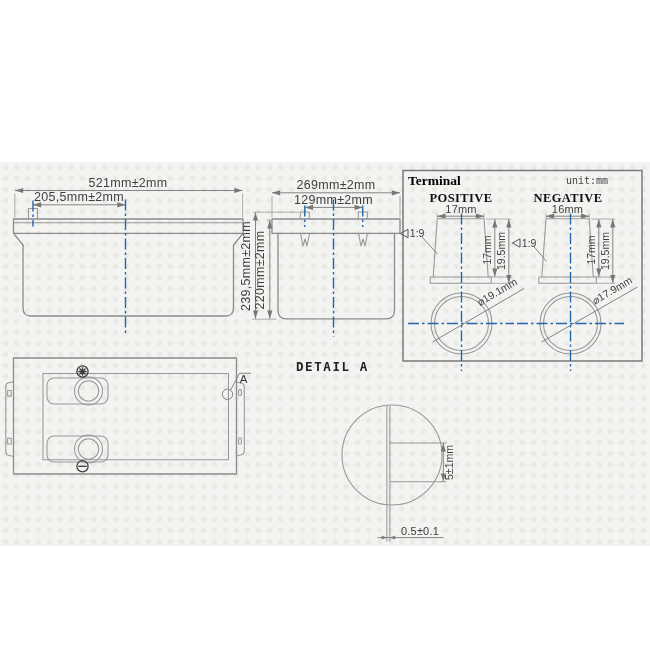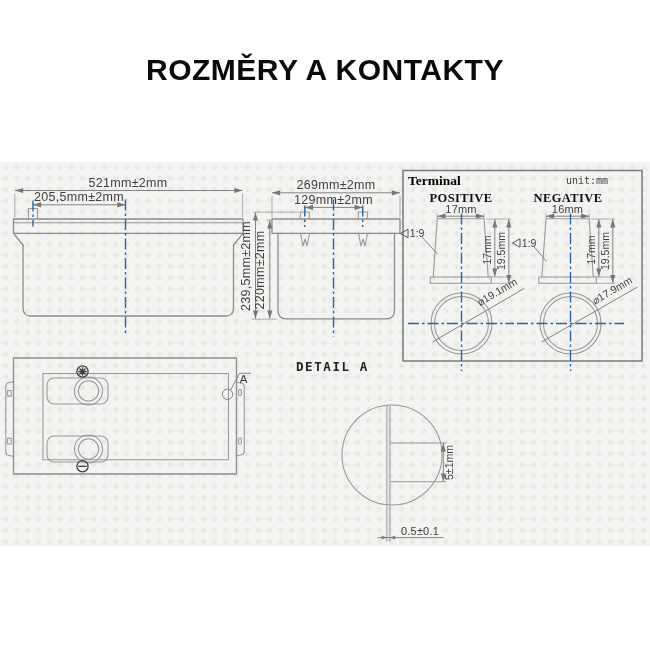--- a/index.html
+++ b/index.html
@@ -29,21 +29,20 @@
   .serifb-lg{font:bold 13.5px "Liberation Serif",serif;fill:#000;}
   .mono{font:10px "DejaVu Sans Mono",monospace;fill:#444;}
   .detail-label{font:600 12.5px "DejaVu Sans Mono",monospace;fill:#222;letter-spacing:1.6px;}
   .atxt{font:11.5px "Liberation Sans",sans-serif;fill:#333;}
 </style>
 </head>
 <body>
 
 <div class="stage">
   <div class="texture-band"></div>
-  <h1 class="page-title">ROZMĚRY A KONTAKTY</h1>
 
   <svg class="drawing" width="650" height="650" viewBox="0 0 650 650">
     <defs>
       <marker id="arr" markerWidth="10" markerHeight="7" refX="8.6" refY="3" orient="auto-start-reverse" markerUnits="userSpaceOnUse">
         <path d="M0.4,0.4 L8.6,3 L0.4,5.6 Z" fill="#777"></path>
       </marker>
     </defs>
 
     <g>
       <path class="ol" d="M13.5,219 H243 V233.3 H13.5 Z"></path>

